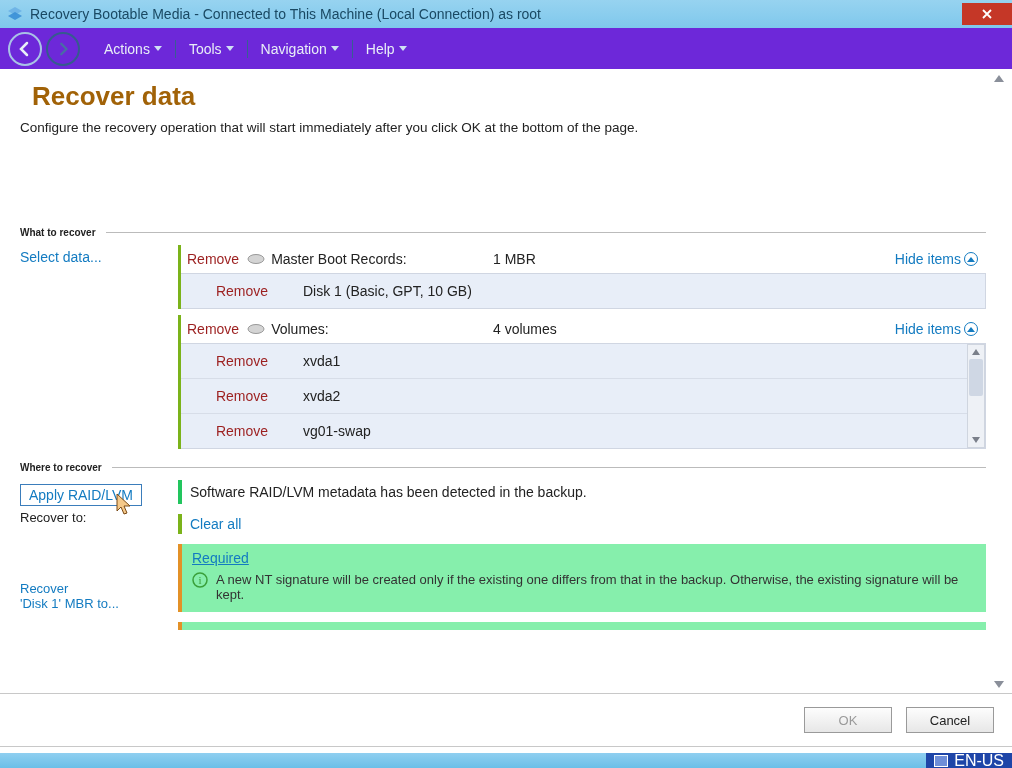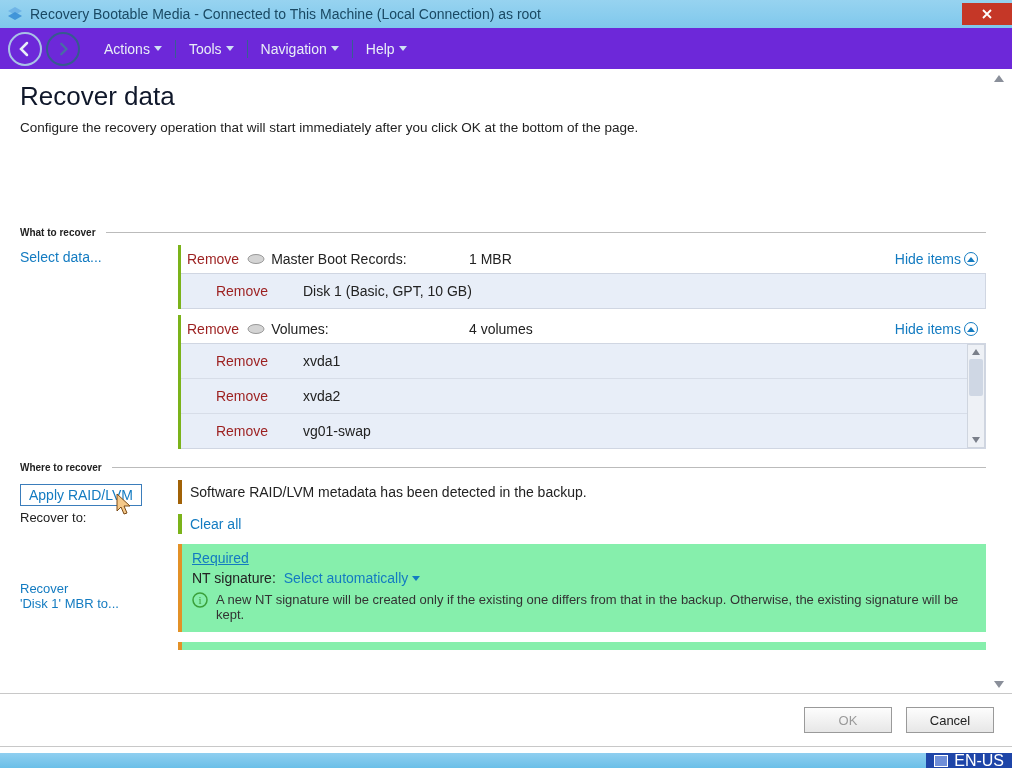--- a/index.html
+++ b/index.html
@@ -17,21 +17,21 @@
   .menubar { height:41px; background:#6d28d9; display:flex; align-items:center; color:#e8eef7; font-size:14px; }
   .nav-back, .nav-fwd { width:34px; height:34px; border-radius:50%; border:2px solid #a9c2e6; margin-left:8px; display:flex; align-items:center; justify-content:center; }
   .nav-fwd { border-color:#365a8f; margin-left:4px; }
   .menu-items { display:flex; align-items:center; margin-left:14px; }
   .menu-item { padding:0 10px; display:flex; align-items:center; gap:4px; cursor:default; }
   .menu-sep { width:1px; height:18px; background:#385d94; margin:0 3px; }
   .chev-down { width:0; height:0; border-left:4px solid transparent; border-right:4px solid transparent; border-top:5px solid #cfe0f4; }
 
   
   .page { padding:8px 20px 0 20px; height:calc(100% - 28px - 41px - 54px - 21px); overflow:hidden; position:relative; }
-  h1.page-title { font-size:26px; font-weight:normal; margin:4px 0 8px 0; color:#0f172a; }
+  h1.page-title { font-size:26px; font-weight:bold; margin:4px 0 8px 12px; color:#a16207; }
   .page-desc { font-size:13.5px; margin-bottom:12px; }
 
   .section-head { display:flex; align-items:center; margin:6px 0 6px 0; }
   .section-head span { font-size:10px; font-weight:bold; white-space:nowrap; }
   .section-head hr { flex:1; border:none; border-top:1px solid #bbb; margin-left:10px; }
 
   .two-col { display:flex; }
   .left-col { width:158px; padding-top:4px; }
   .right-col { flex:1; padding-left:0; }
 
@@ -39,39 +39,39 @@
   a.link.u { text-decoration:underline; }
 
   .select-data { color:#137bc1; font-size:14px; }
 
   
   .grp { border-left:3px solid #7bb31a; margin-bottom:6px; position:relative; }
   .grp .hdr { display:flex; align-items:center; padding:6px 8px 6px 4px; background:#fff; font-size:14px; }
   .grp .hdr .remove { color:#9c1f1f; padding:0 8px 0 2px; }
   .grp .hdr .gicon { width:18px; height:12px; margin-right:6px; display:flex; }
   .grp .hdr .glabel { color:#222; }
-  .grp .hdr .gcount { position:absolute; left:288px; color:#222; }
+  .grp .hdr .gcount { position:absolute; left:312px; color:#222; }
   .grp .hdr .hide { margin-left:auto; color:#137bc1; display:flex; align-items:center; gap:3px; }
   .circ { width:14px; height:14px; border:1px solid #137bc1; border-radius:50%; display:inline-flex; align-items:center; justify-content:center; }
   .circ .up { width:0;height:0;border-left:4px solid transparent;border-right:4px solid transparent;border-bottom:5px solid #137bc1; }
 
   .grp-body { background:#e8eef8; border:1px solid #d0d6e2; border-left:none; position:relative; }
   .grp-row { display:flex; align-items:center; padding:9px 0; border-bottom:1px solid #d7dde8; font-size:14px; }
   .grp-row:last-child { border-bottom:none; }
   .grp-row .rremove { color:#9c1f1f; width:122px; text-align:center; }
   .grp-row .rlabel { color:#222; }
 
   .vol-body { display:flex; }
   .vol-rows { flex:1; background:#e8eef8; }
   .vol-scroll { width:18px; background:#eef1f6; border:1px solid #cfd5df; display:flex; flex-direction:column; align-items:center; padding:2px 0; }
   .sc-ar { width:10px;height:10px;display:flex;align-items:center;justify-content:center; }
   .thumb { flex:1; width:14px; background:#cfd7e4; margin:2px 0; border-radius:2px; max-height:48px; }
 
   
-  .info-row { border-left:4px solid #a16207; padding:4px 0 4px 8px; margin-bottom:10px; font-size:14px; display:flex; align-items:center; gap:8px; }
+  .info-row { border-left:4px solid #22c55e; padding:4px 0 4px 8px; margin-bottom:10px; font-size:14px; display:flex; align-items:center; gap:8px; }
   .info-row.green { border-left-color:#7bb31a; }
   .info-row.orange-block { border-left-color:#e39127; background:#86efac; display:block; padding:6px 10px 10px 10px; }
   .label-sm { color:#222; }
   .drop-chev { width:0;height:0;border-left:4px solid transparent;border-right:4px solid transparent;border-top:5px solid #137bc1; margin-left:4px; }
   .orange-block .req { margin-bottom:4px; }
   .ntrow { display:flex; align-items:center; gap:8px; margin-top:4px; }
   .note-row { display:flex; gap:8px; margin-top:6px; font-size:13px; color:#333; }
   .note-icon { width:16px; height:16px; flex-shrink:0; }
 
   
@@ -265,27 +265,20 @@
       <div class="right-col">
         <div class="info-row">
           <span>Software RAID/LVM metadata has been detected in the backup.</span>
         </div>
         <div class="info-row green" style="padding:2px 0 2px 8px">
           <a class="link">Clear all</a>
         </div>
 
         <div class="info-row orange-block">
           <div class="req"><a class="link u">Required</a></div>
-          <div class="ntrow">
-            <span class="label-sm">NT signature:</span>
-            <a class="link" style="display:flex;align-items:center">
-              <span>Select automatically</span>
-                <span class="drop-chev"></span>
-            </a>
-          </div>
           <div class="note-row">
             <span class="note-icon">
               <svg viewBox="0 0 16 16">
                   <circle cx="8" cy="8" r="7" fill="none" stroke="#3aa03a" stroke-width="1.5"></circle>
                   <text x="8" y="12" text-anchor="middle" font-size="11" fill="#3aa03a" font-family="Georgia">i</text>
                 </svg>
             </span>
             <span>A new NT signature will be created only if the existing one differs from that in the backup. Otherwise, the existing signature will be kept.</span>
           </div>
         </div>

